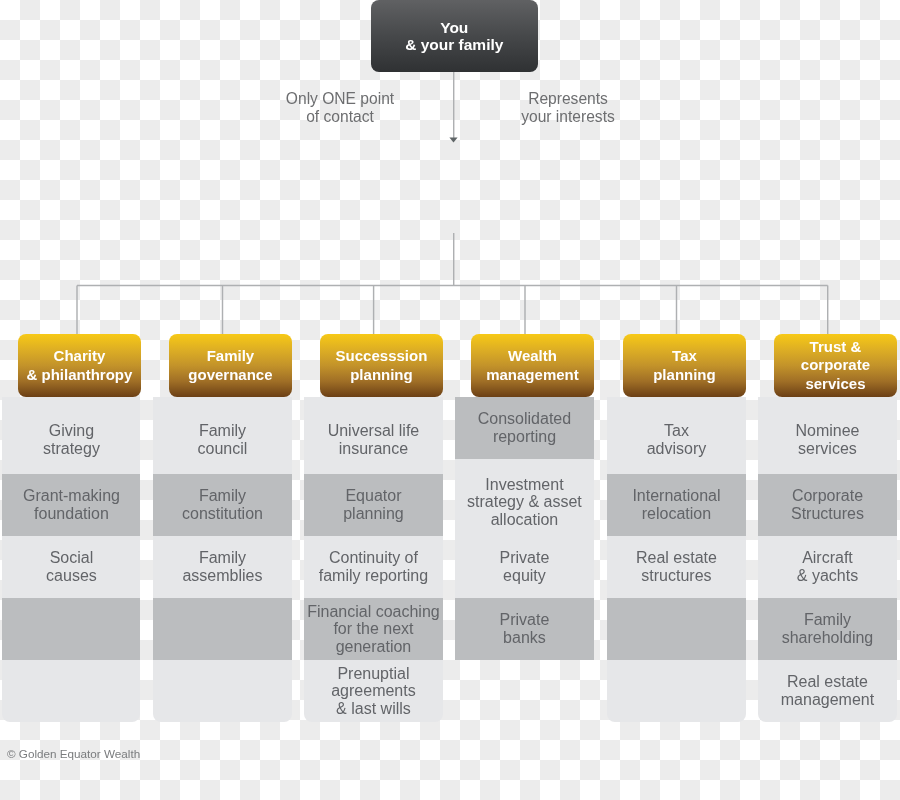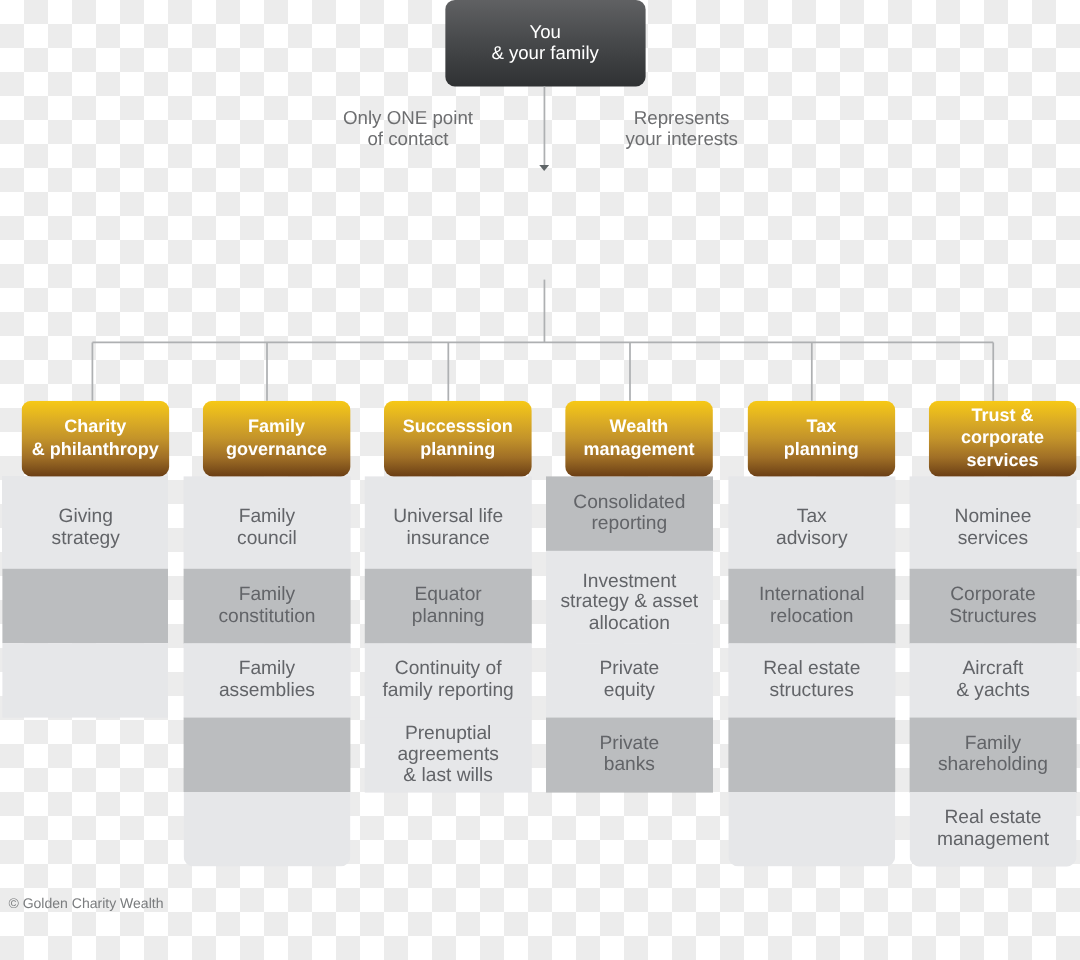--- a/index.html
+++ b/index.html
@@ -14,21 +14,21 @@
       linear-gradient(45deg,#ececec 25%,transparent 25%,transparent 75%,#ececec 75%);
     background-size:40px 40px;
     background-position:0 0,20px 20px;
   }
   .stage{position:absolute;left:0;top:0;width:900px;height:800px;opacity:0.999;}
   
   .topbox{
     opacity:0.999;position:absolute;left:370.8px;top:0px;width:166.6px;height:72.4px;
     border-radius:8px;
     background:linear-gradient(to bottom,#606163 0%,#46484a 50%,#2f3133 100%);
-    color:#fff;font-weight:normal;font-size:15.5px;line-height:17.5px;
+    color:#fff;font-weight:bold;font-size:15.5px;line-height:17.5px;
     display:flex;align-items:center;justify-content:center;text-align:center;
   }
   
   .mfo{
     opacity:0.999;position:absolute;left:364.8px;top:142.8px;width:177.6px;height:90.6px;
     border-radius:50%;
     background:linear-gradient(to bottom,#ee1f25 0%,#c92229 50%,#a01c22 100%);
     color:#fff;font-weight:bold;font-size:15.5px;line-height:18.6px;padding-top:6px;box-sizing:border-box;
     display:flex;align-items:center;justify-content:center;text-align:center;
   }
@@ -77,20 +77,24 @@
       <path d="M676.5 285.4 V334"></path>
       <path d="M827.7 285.4 V334"></path>
     </g>
     <path d="M449.4 137.4 L457.6 137.4 L453.5 142.6 Z" fill="#5f6567"></path>
   </svg>
   <div class="cols">
     <div class="col">
       <div class="body">
         <div class="cell first lt">Giving
 strategy</div>
+        <div class="cell dk">Grant-making
+foundation</div>
+        <div class="cell lt">Social
+causes</div>
         <div class="cell dk"></div>
         <div class="cell lt"></div>
       </div>
       <div class="hdr">Charity
 &amp; philanthropy</div>
     </div>
     <div class="col">
       <div class="body">
         <div class="cell first lt">Family
 council</div>
@@ -105,20 +109,23 @@
 governance</div>
     </div>
     <div class="col">
       <div class="body">
         <div class="cell first lt">Universal life
 insurance</div>
         <div class="cell dk">Equator
 planning</div>
         <div class="cell lt">Continuity of
 family reporting</div>
+        <div class="cell dk">Financial coaching
+for the next
+generation</div>
         <div class="cell lt">Prenuptial
 agreements
 &amp; last wills</div>
       </div>
       <div class="hdr">Successsion
 planning</div>
     </div>
     <div class="col">
       <div class="body">
         <div class="cell dk">Consolidated
@@ -158,14 +165,14 @@
 &amp; yachts</div>
         <div class="cell dk">Family
 shareholding</div>
         <div class="cell lt">Real estate
 management</div>
       </div>
       <div class="hdr">Trust &amp; corporate
 services</div>
     </div>
   </div>
-  <div class="copy">© Golden Charity Wealth</div>
+  <div class="copy">© Golden Equator Wealth</div>
 </div>
 
 </body></html>

